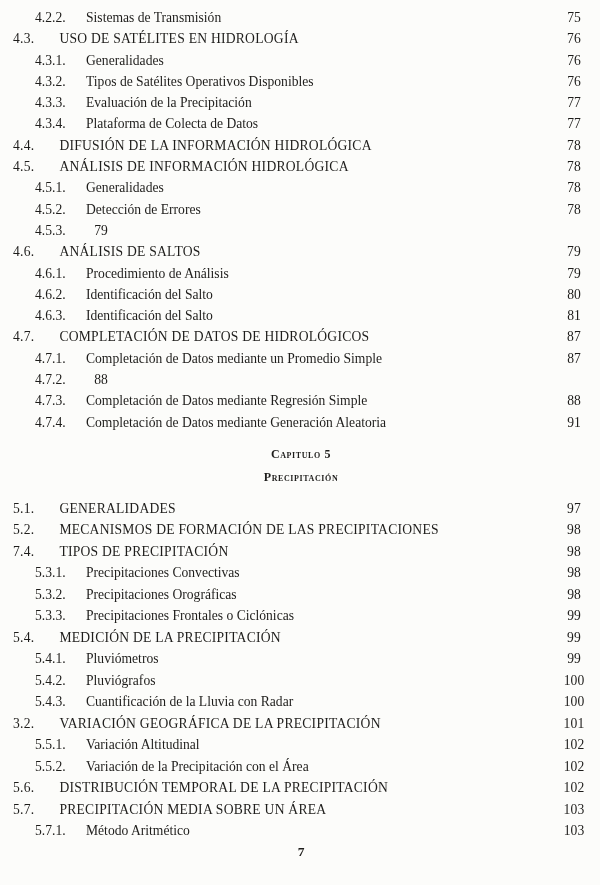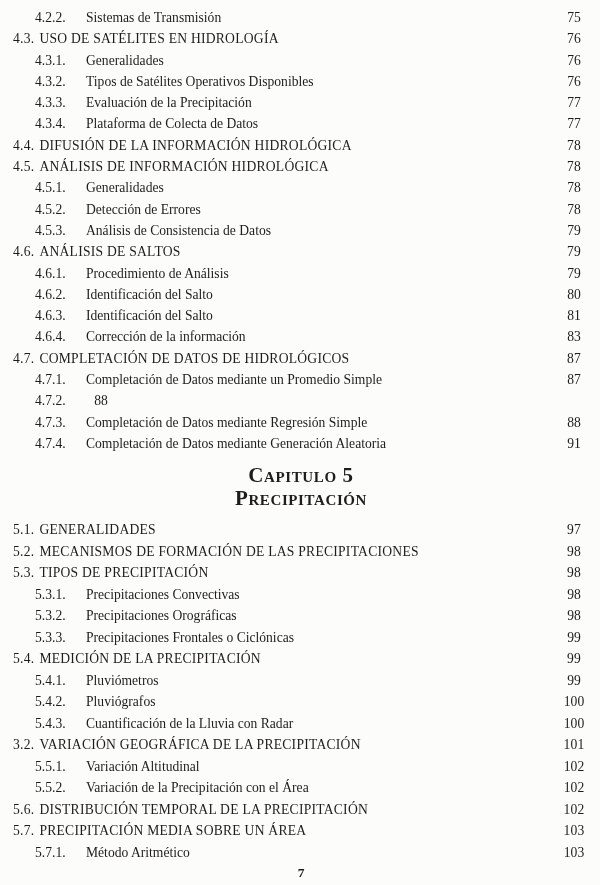--- a/index.html
+++ b/index.html
@@ -25,34 +25,34 @@
     height:21.3px;
     line-height:21.3px;
     font-size:13.6px;
     white-space:nowrap;
   }
   .toc-part2 .toc-row{height:21.5px;line-height:21.5px;font-family:Liberation Serif, serif;}
   .toc-row .num{flex:0 0 auto;}
   .toc-row .title{flex:1 1 auto;overflow:hidden;}
   .toc-row .pagenum{flex:0 0 auto;text-align:center;min-width:30px;}
   
-  .toc-row.l1{letter-spacing:0.25px;}
+  .toc-row.l1{letter-spacing:0.25px;gap:20px;}
   .toc-row.l1 .num{margin-right:5px;}
   
   .toc-row.l2{padding-left:22px;}
   .toc-row.l2 .num{width:51px;}
   .chapter-header{
     margin-top:10px;
     text-align:center;
   }
   .chapter-header .ch-line1,
   .chapter-header .ch-line2{
     font-variant:small-caps;
     font-weight:bold;
-    font-size:21px;
+    font-size:12px;
     line-height:23px;
     letter-spacing:0.6px;
   }
   .toc-part2{margin-top:9px;}
   .footer{
     text-align:center;
     font-size:13.5px;
     font-weight:bold;
     line-height:20px;
     margin-top:0px;
@@ -109,21 +109,20 @@
     <span class="title">Generalidades</span>
     <span class="pagenum">78</span>
   </div>
       <div class="toc-row l2">
     <span class="num">4.5.2.</span>
     <span class="title">Detección de Errores</span>
     <span class="pagenum">78</span>
   </div>
       <div class="toc-row l2">
     <span class="num">4.5.3.</span>
-    <span class="title">Análisis de Consistencia de Datos</span>
     <span class="pagenum">79</span>
   </div>
       <div class="toc-row l1">
     <span class="num">4.6.</span>
     <span class="title">ANÁLISIS DE SALTOS</span>
     <span class="pagenum">79</span>
   </div>
       <div class="toc-row l2">
     <span class="num">4.6.1.</span>
     <span class="title">Procedimiento de Análisis</span>
@@ -132,25 +131,20 @@
       <div class="toc-row l2">
     <span class="num">4.6.2.</span>
     <span class="title">Identificación del Salto</span>
     <span class="pagenum">80</span>
   </div>
       <div class="toc-row l2">
     <span class="num">4.6.3.</span>
     <span class="title">Identificación del Salto</span>
     <span class="pagenum">81</span>
   </div>
-      <div class="toc-row l2">
-    <span class="num">4.6.4.</span>
-    <span class="title">Corrección de la información</span>
-    <span class="pagenum">83</span>
-  </div>
       <div class="toc-row l1">
     <span class="num">4.7.</span>
     <span class="title">COMPLETACIÓN DE DATOS DE HIDROLÓGICOS</span>
     <span class="pagenum">87</span>
   </div>
       <div class="toc-row l2">
     <span class="num">4.7.1.</span>
     <span class="title">Completación de Datos mediante un Promedio Simple</span>
     <span class="pagenum">87</span>
   </div>
@@ -180,21 +174,21 @@
     <span class="num">5.1.</span>
     <span class="title">GENERALIDADES</span>
     <span class="pagenum">97</span>
   </div>
       <div class="toc-row l1">
     <span class="num">5.2.</span>
     <span class="title">MECANISMOS DE FORMACIÓN DE LAS PRECIPITACIONES</span>
     <span class="pagenum">98</span>
   </div>
       <div class="toc-row l1">
-    <span class="num">5.3.</span>
+    <span class="num">7.4.</span>
     <span class="title">TIPOS DE PRECIPITACIÓN</span>
     <span class="pagenum">98</span>
   </div>
       <div class="toc-row l2">
     <span class="num">5.3.1.</span>
     <span class="title">Precipitaciones Convectivas</span>
     <span class="pagenum">98</span>
   </div>
       <div class="toc-row l2">
     <span class="num">5.3.2.</span>

